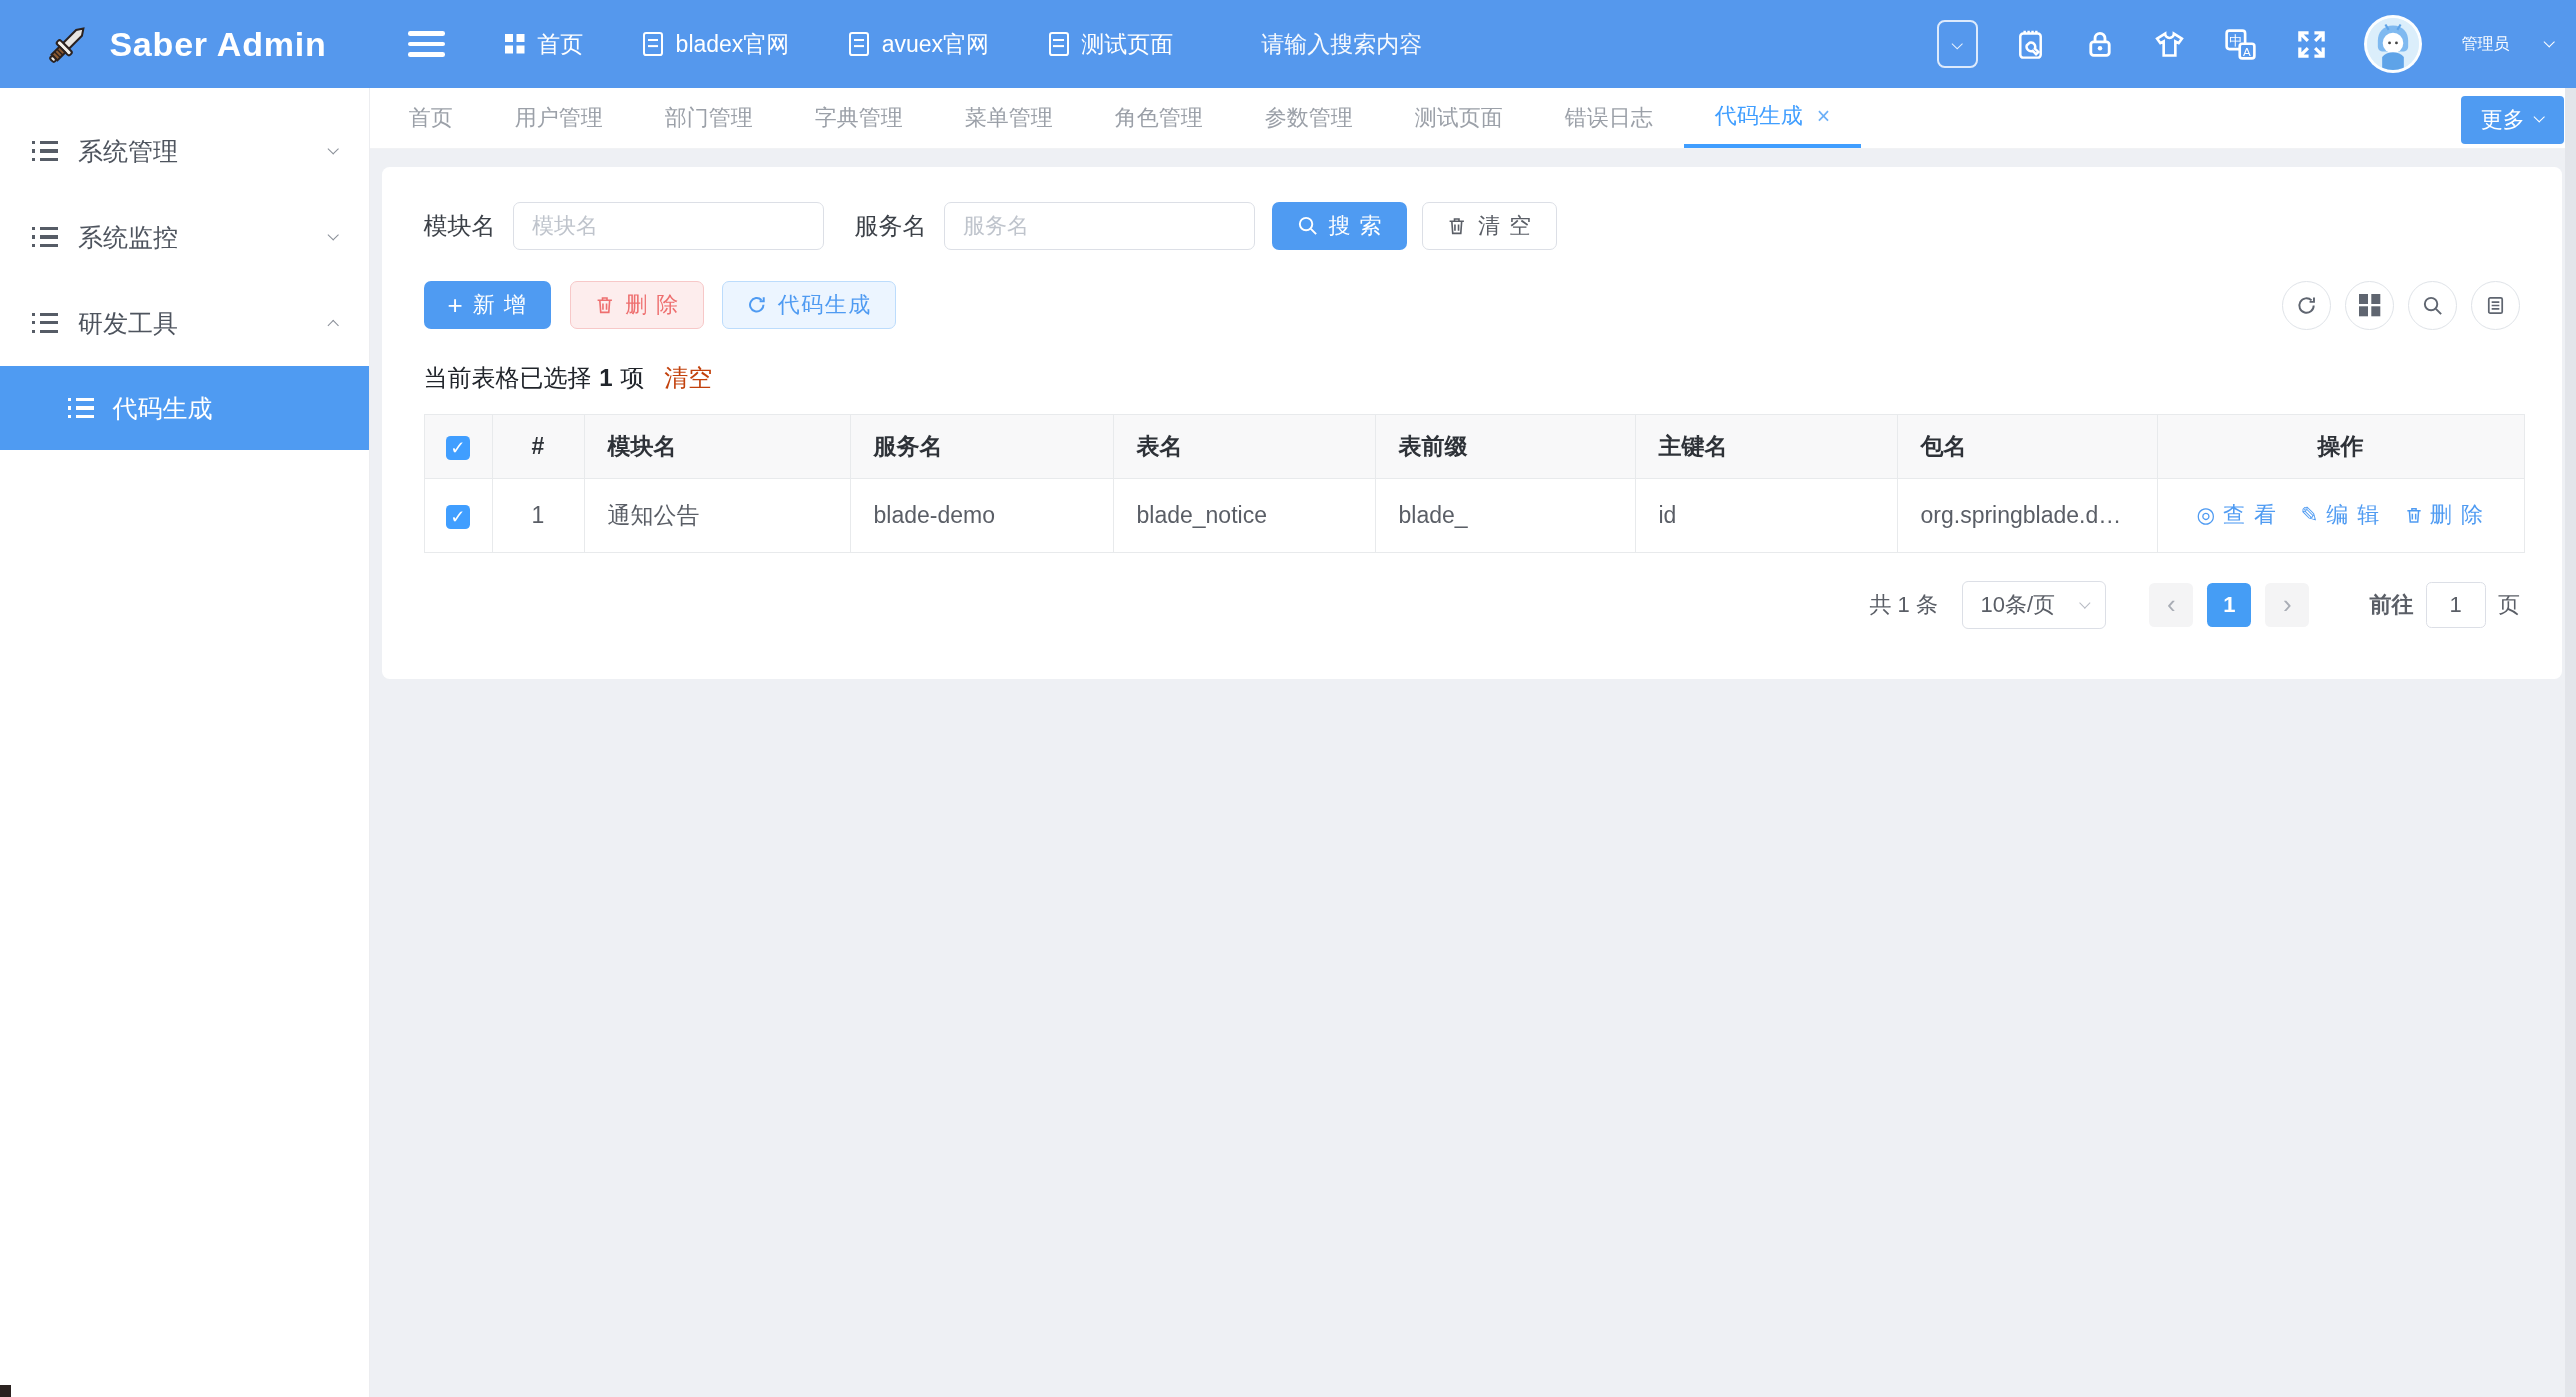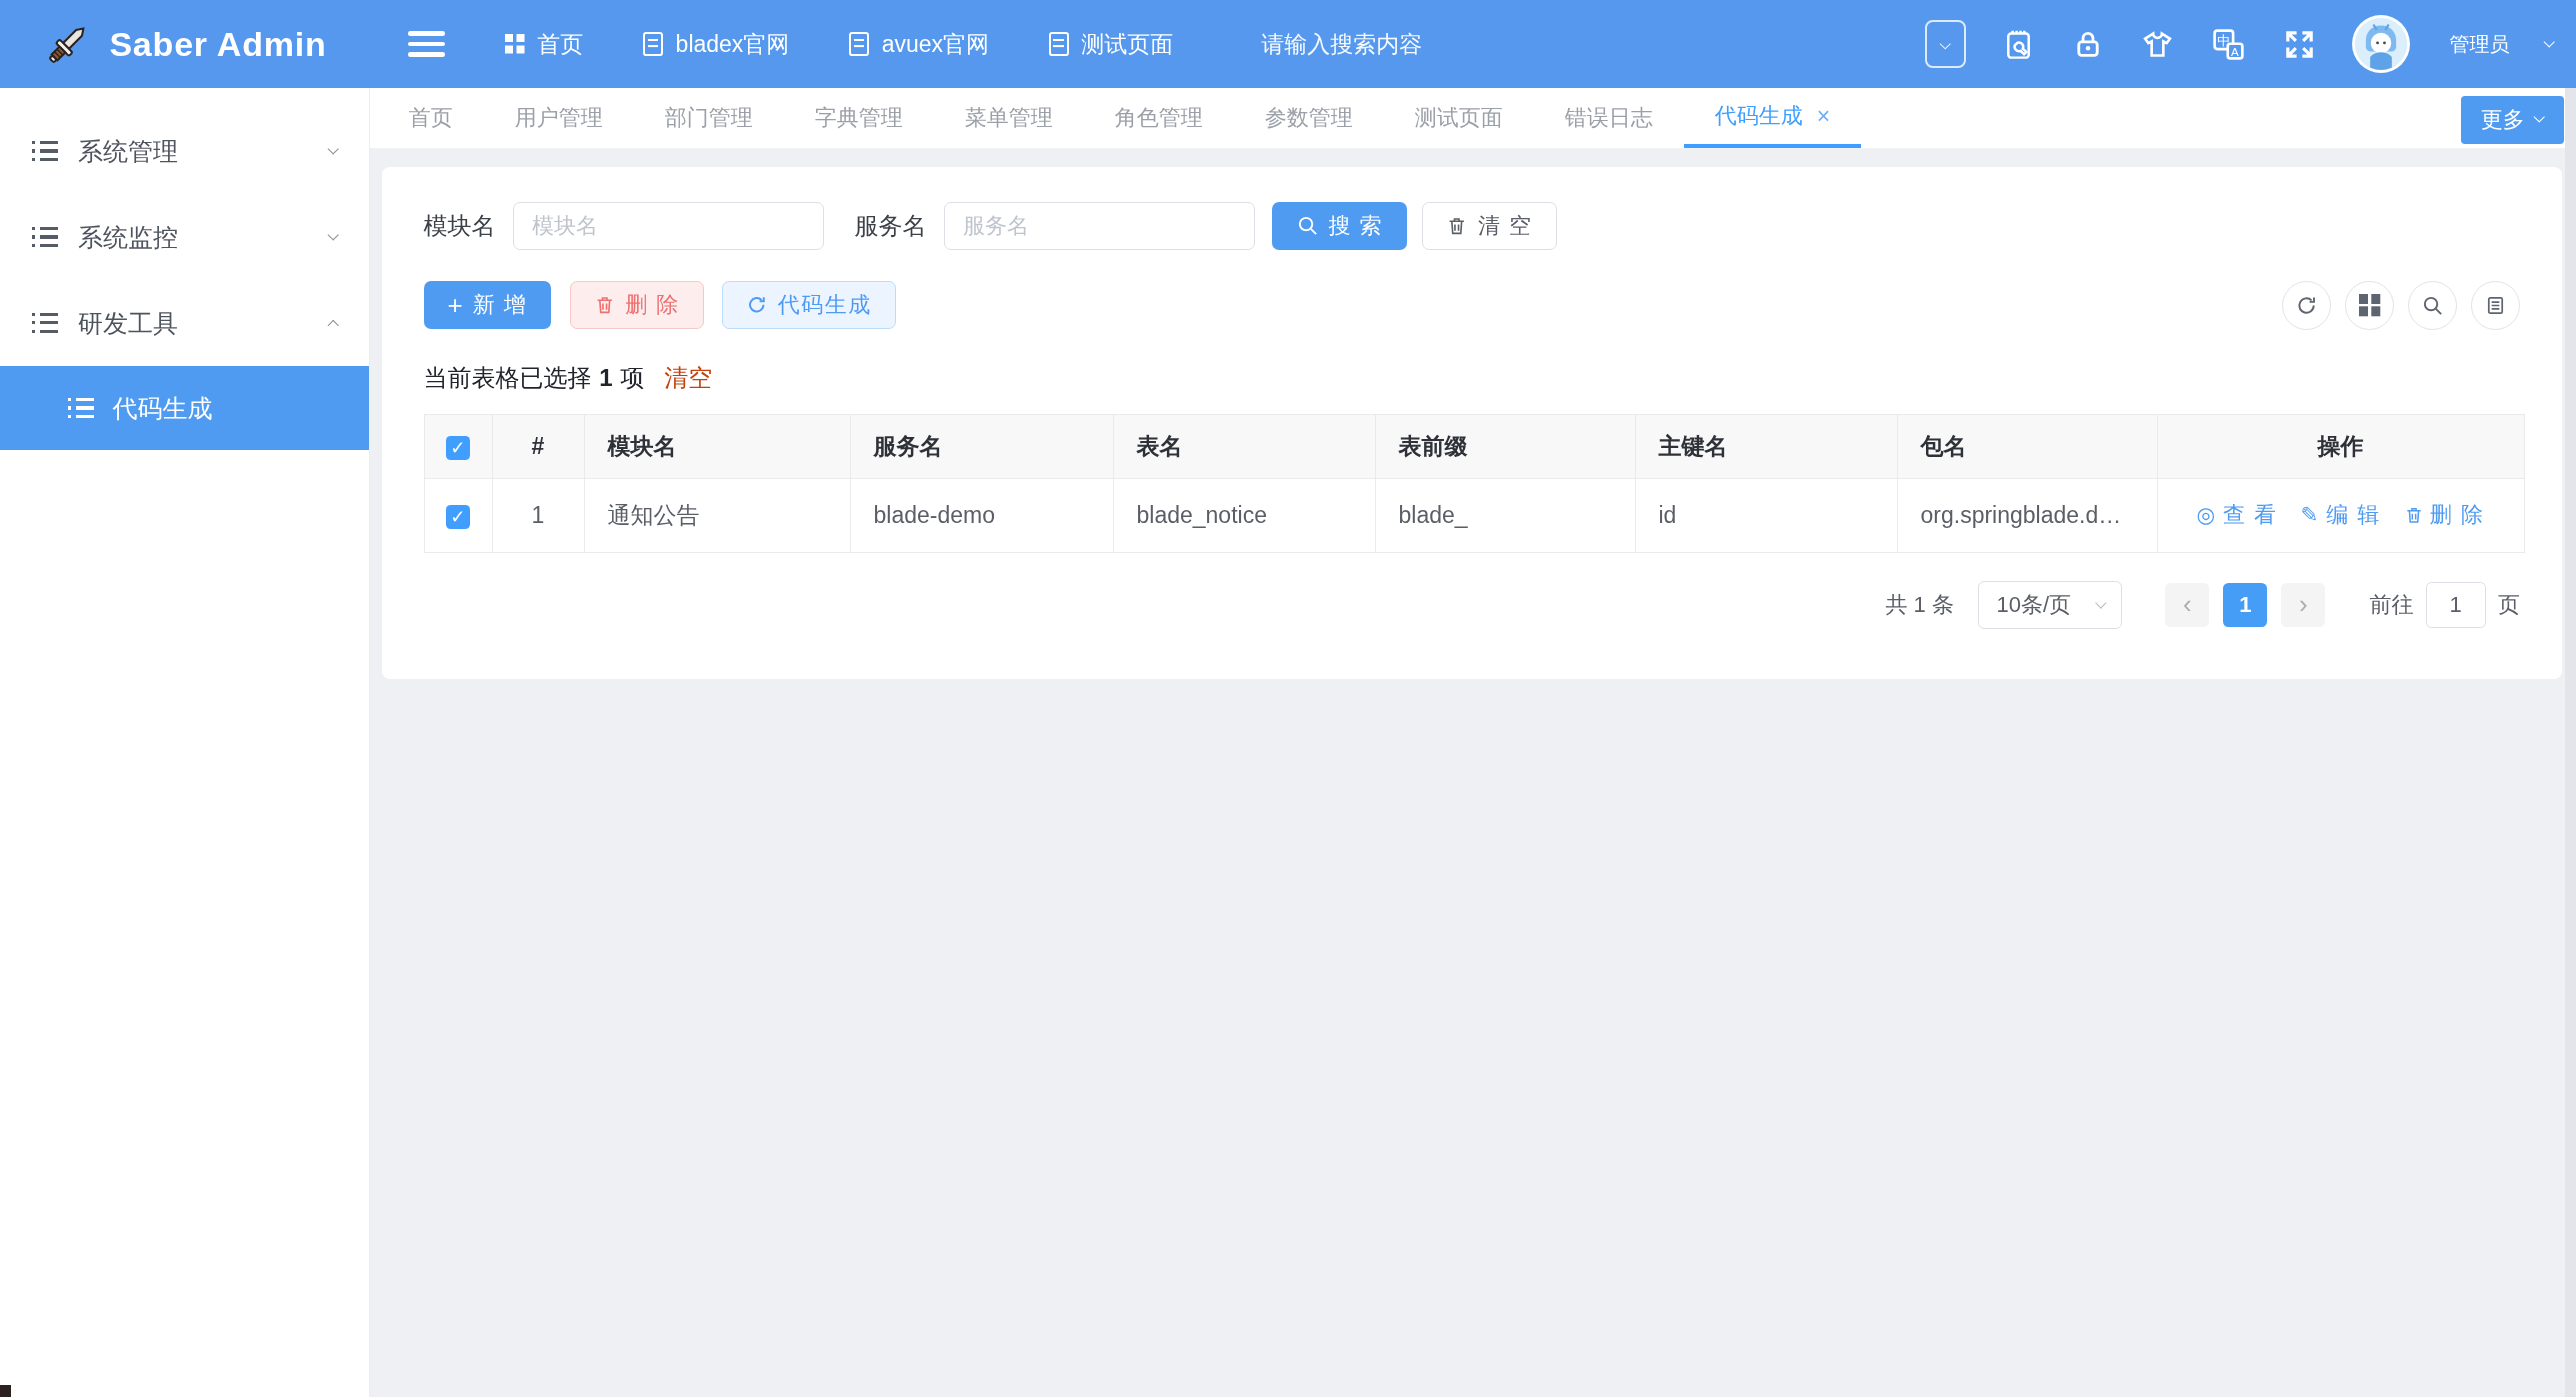--- a/index.html
+++ b/index.html
@@ -29,21 +29,21 @@
   .top-right { margin-left:auto; display:flex; align-items:center; gap:35px; padding-right:23px; }
   .tool-icon { display:flex; align-items:center; justify-content:center; cursor:pointer; }
   .chev-box { width:41px; height:48px; border:2.3px solid rgba(255,255,255,.8); border-radius:7.7px;
     display:flex; align-items:center; justify-content:center; }
   .chev { display:inline-block; width:11.5px; height:11.5px; border-right:2.3px solid currentColor;
     border-bottom:2.3px solid currentColor; transform:rotate(45deg); }
   .chev.up { transform:rotate(-135deg); }
   .chev.sm { width:8.4px; height:8.4px; border-width:1.9px; }
   .avatar { width:58px; height:58px; border-radius:50%; border:3.1px solid rgba(255,255,255,.9);
     overflow:hidden; background:#dbeefb; }
-  .user-name { font-size:20px; margin-left:4.6px; }
+  .user-name { font-size:16px; margin-left:4.6px; }
 
   
   .sidebar { position:absolute; top:88px; left:0; width:370px; bottom:0; background:#fff;
     border-right:0.8px solid #ecedf0; z-index:20; padding-top:20px; }
   .menu-item { height:86px; display:flex; align-items:center; padding:0 32px;
     font-size:25px; color:#4e545e; cursor:pointer; }
   .menu-item .label { margin-left:20px; }
   .menu-item .chev { margin-left:auto; color:#8a8f98; }
   .i-list { width:26px; height:20px; position:relative; color:#565c66; flex:0 0 auto; }
   .i-list::before { content:""; position:absolute; left:8.4px; top:0; width:17.6px; height:20px;
@@ -117,21 +117,21 @@
   
   .pagination { margin-top:28px; display:flex; align-items:center; justify-content:flex-end;
     font-size:22px; color:#5a5e66; }
   .page-size { width:144px; height:48px; border:1.5px solid #dcdfe6; border-radius:6.1px; margin-left:24.5px;
     display:flex; align-items:center; padding:0 17px; color:#5a5e66; cursor:pointer; }
   .page-size .chev { margin-left:auto; width:7.7px; height:7.7px; border-width:1.9px; color:#b6bac2; margin-top:-3.1px; }
   .page-btn { width:44px; height:44px; border-radius:5.4px; background:#f4f4f5; color:#a9adb5;
     display:flex; align-items:center; justify-content:center; font-size:26px; margin-left:14px; cursor:pointer; }
   .page-btn.prev { margin-left:43px; }
   .page-btn.current { background:#459df5; color:#fff; font-size:22px; font-weight:600; }
-  .goto-label { margin-left:44px; }
+  .goto-label { margin-left:60px;font-weight:bold; }
   .goto-input { width:60px; height:46px; border:1.5px solid #dcdfe6; border-radius:5.4px; margin:0 12.3px;
     text-align:center; font-size:22px; color:#5a5e66; outline:none; font-family:inherit; }
 
   .scrollbar { position:absolute; top:88px; right:0; width:11.5px; bottom:0; background:#e3e5ea; z-index:40; }
 </style>
 </head>
 <body>
 
 <div class="topbar">
   <div class="logo">

